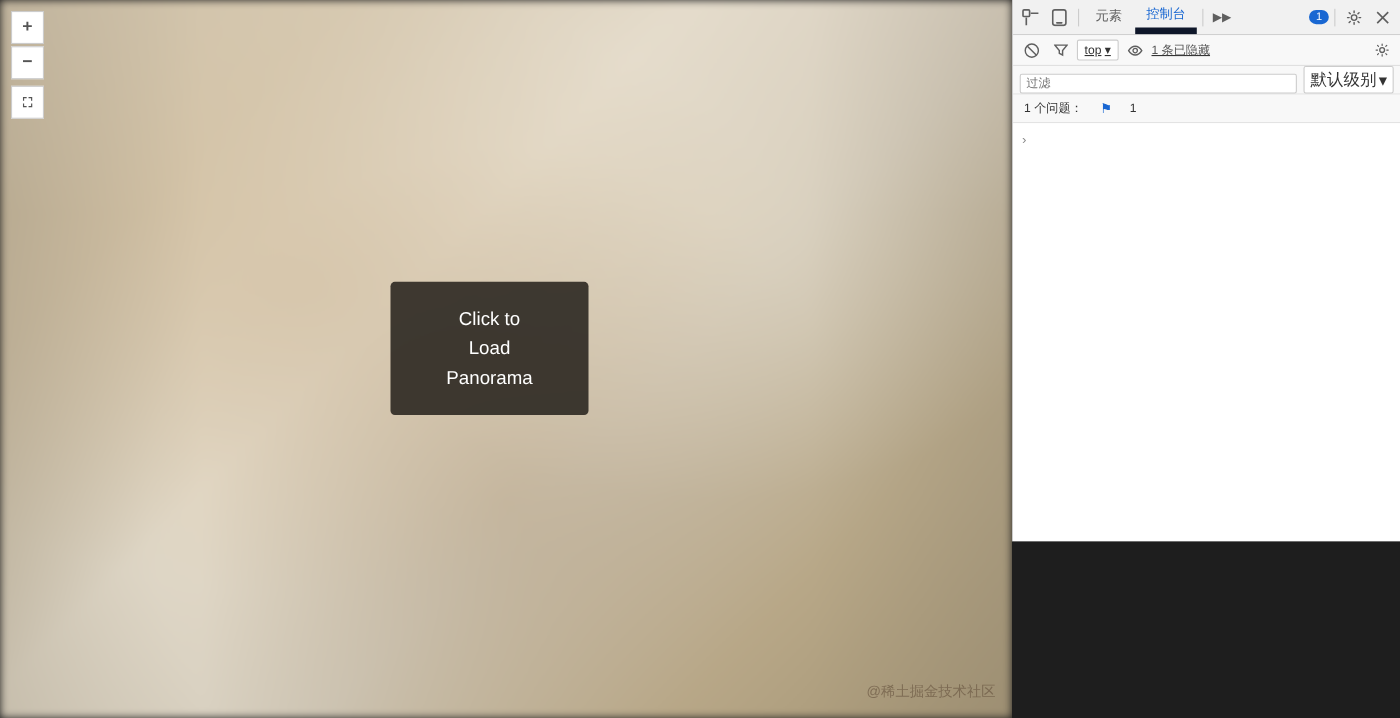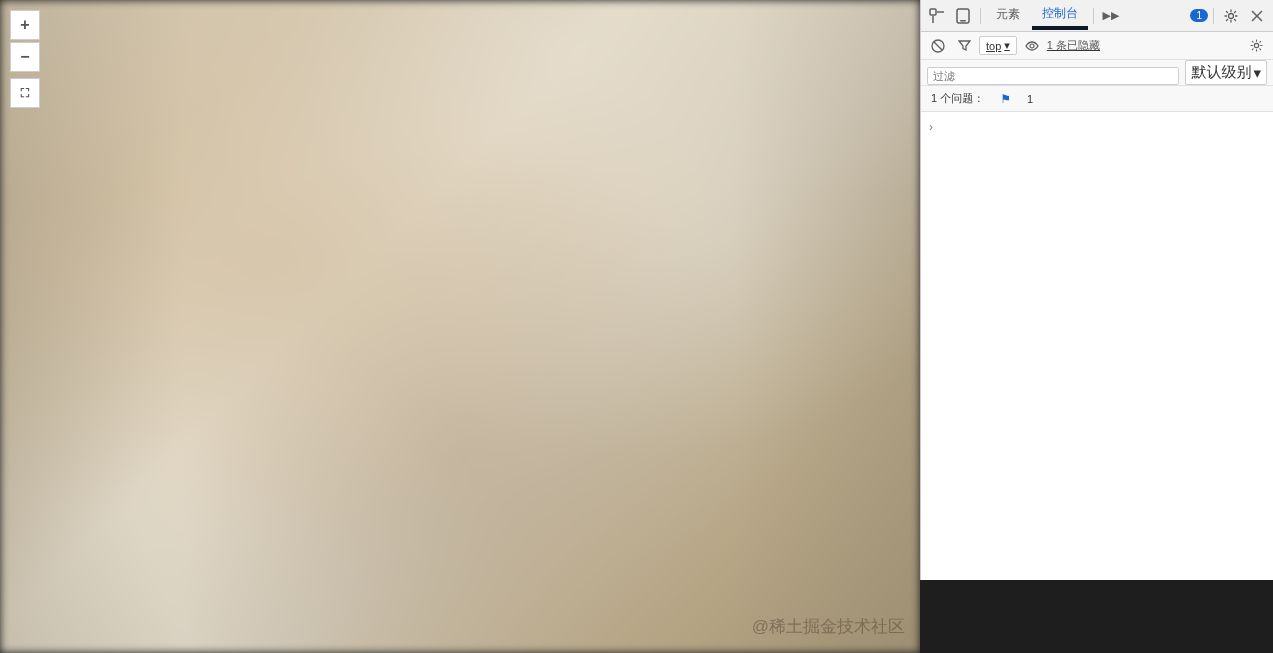--- a/index.html
+++ b/index.html
@@ -93,28 +93,28 @@
       z-index: 10;
       min-width: 180px;
     }
 
     
     #watermark {
       position: absolute;
       bottom: 15px;
       right: 15px;
       color: rgba(100, 80, 60, 0.6);
-      font-size: 17px;
+      font-size: 13px;
       z-index: 5;
     }
 
     
     #devtools-panel {
       width: 353px;
-      height: 580px;
+      height: 492px;
       background: #f8f8f8;
       border-left: 1px solid #ccc;
       display: flex;
       flex-direction: column;
       font-size: 12px;
       color: #333;
     }
 
     
     #devtools-toolbar {
@@ -131,21 +131,21 @@
       padding: 4px 10px;
       cursor: pointer;
       border-bottom: 2px solid transparent;
       font-size: 12px;
       color: #5f5f5f;
       white-space: nowrap;
     }
 
     .devtools-tab.active {
       color: #1967d2;
-      border-bottom: 4px solid #0f172a;
+      border-bottom: 6px solid #0f172a;
     }
 
     .toolbar-icon-btn {
       width: 24px;
       height: 24px;
       display: flex;
       align-items: center;
       justify-content: center;
       cursor: pointer;
       border-radius: 3px;
@@ -301,20 +301,25 @@
 
 <div id="left-panel">
   <div id="panorama-bg"></div>
 
   <div id="map-controls">
     <button class="map-btn">+</button>
     <button class="map-btn">−</button>
     <button class="map-btn fullscreen-btn" id="fullscreen-btn" style="margin-top:4px; font-size:12px;">⛶</button>
   </div>
 
+  <button id="load-panorama-btn">
+    <span>Click to</span><br>
+    <span>Load</span><br>
+    <span>Panorama</span>
+  </button>
 
   <div id="watermark">@稀土掘金技术社区</div>
 </div>
 
 <div id="devtools-panel">
 
   <div id="devtools-toolbar">
 
     <div class="toolbar-icon-btn" title="inspect">
       <svg width="16" height="16" viewBox="0 0 16 16" fill="none">

